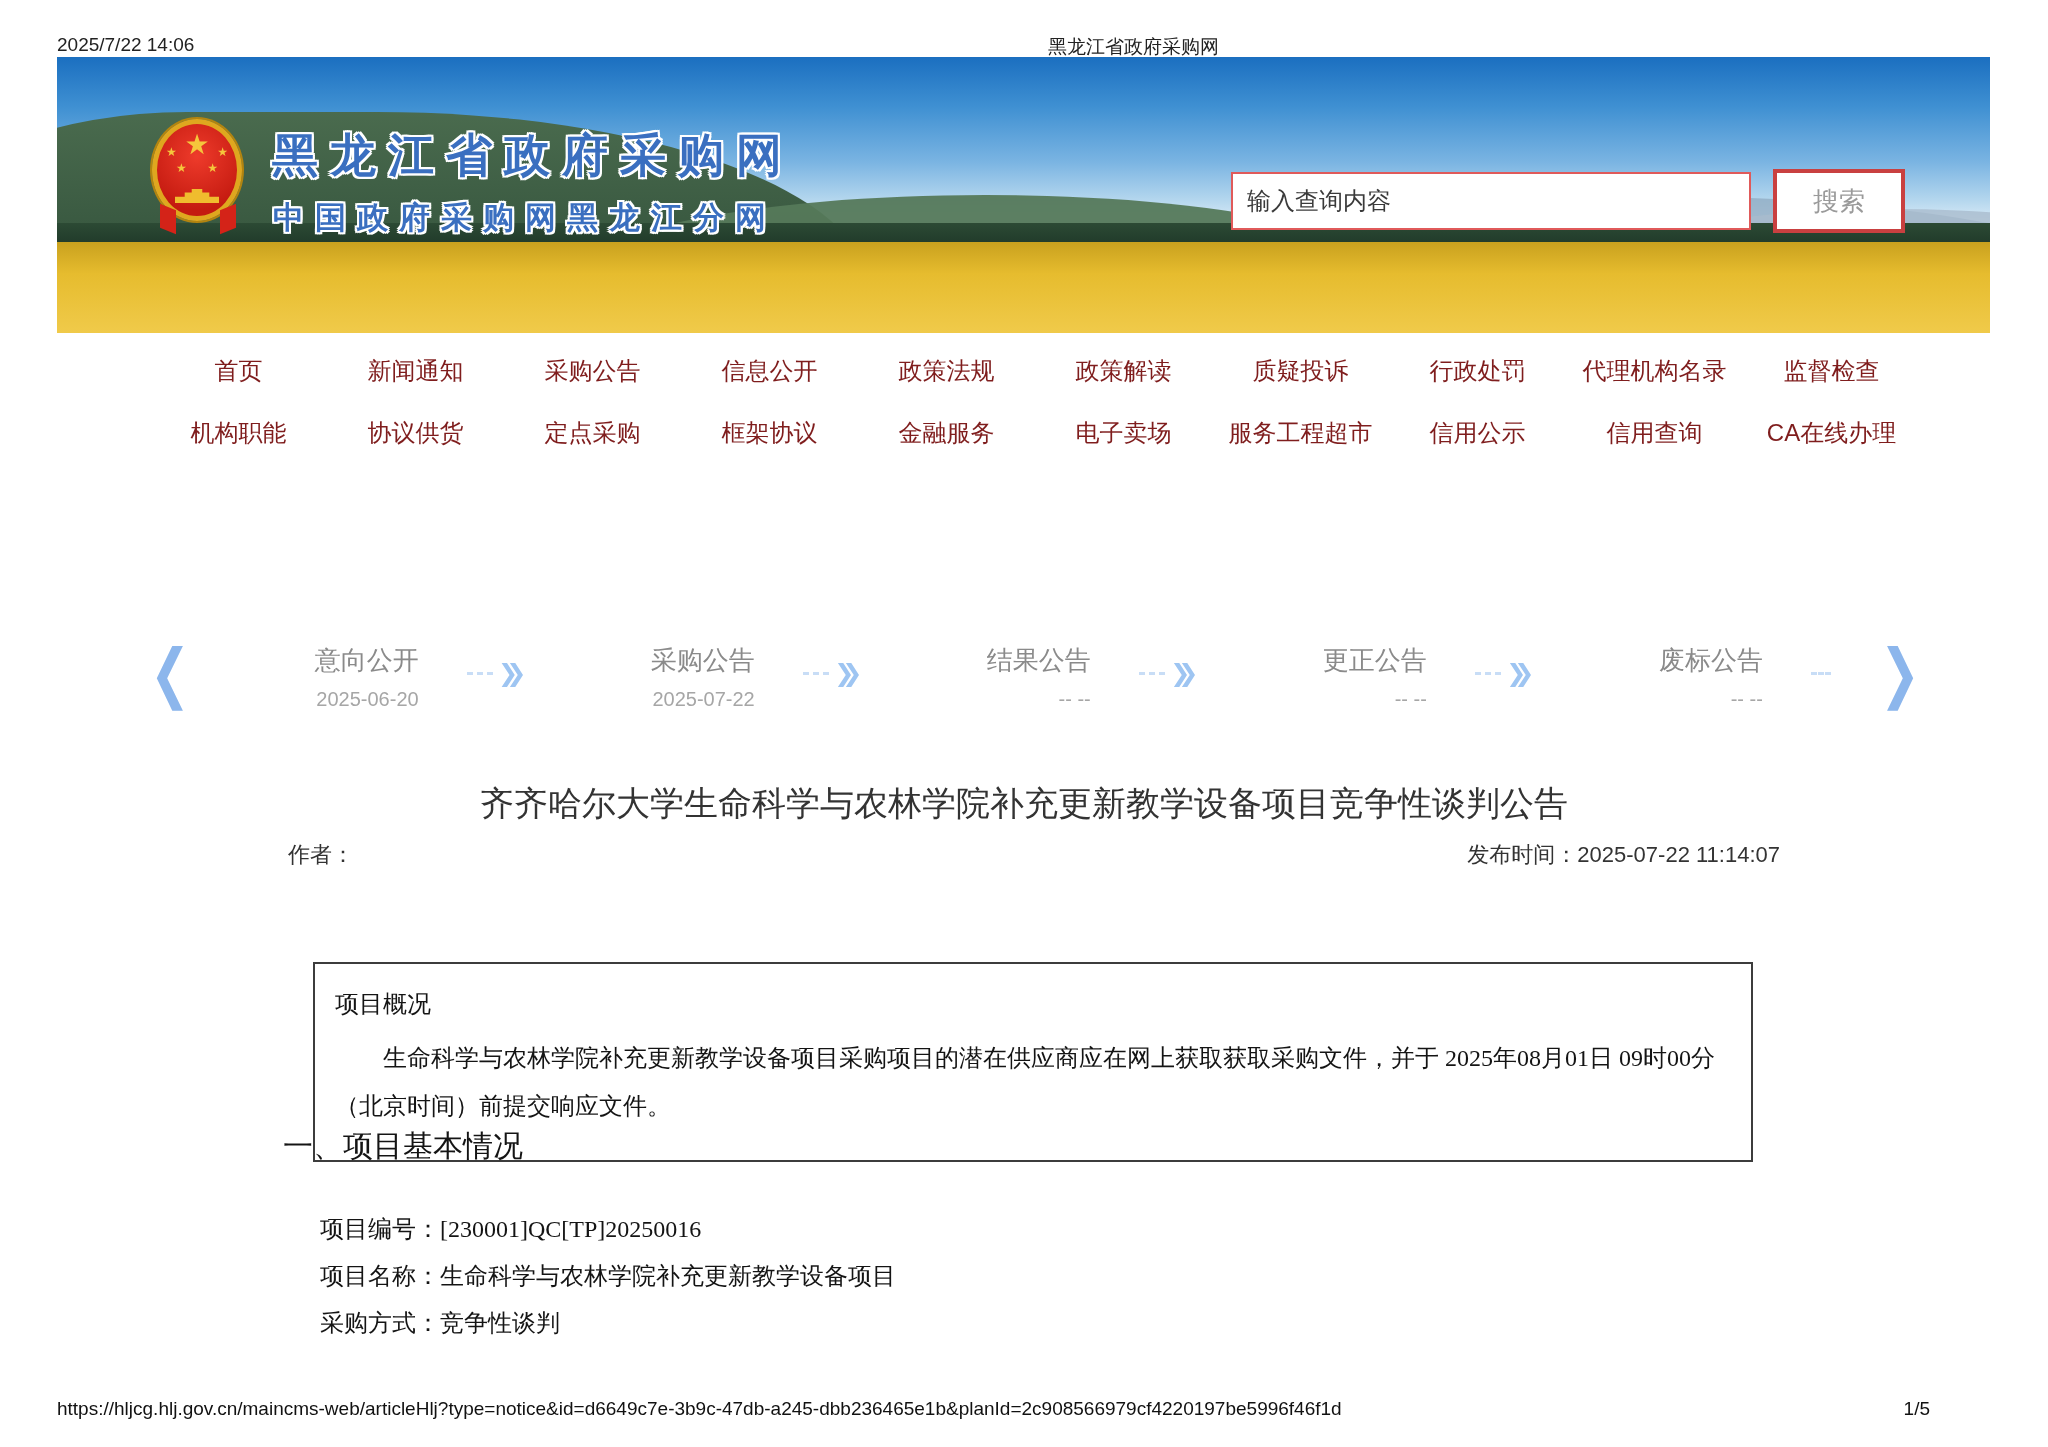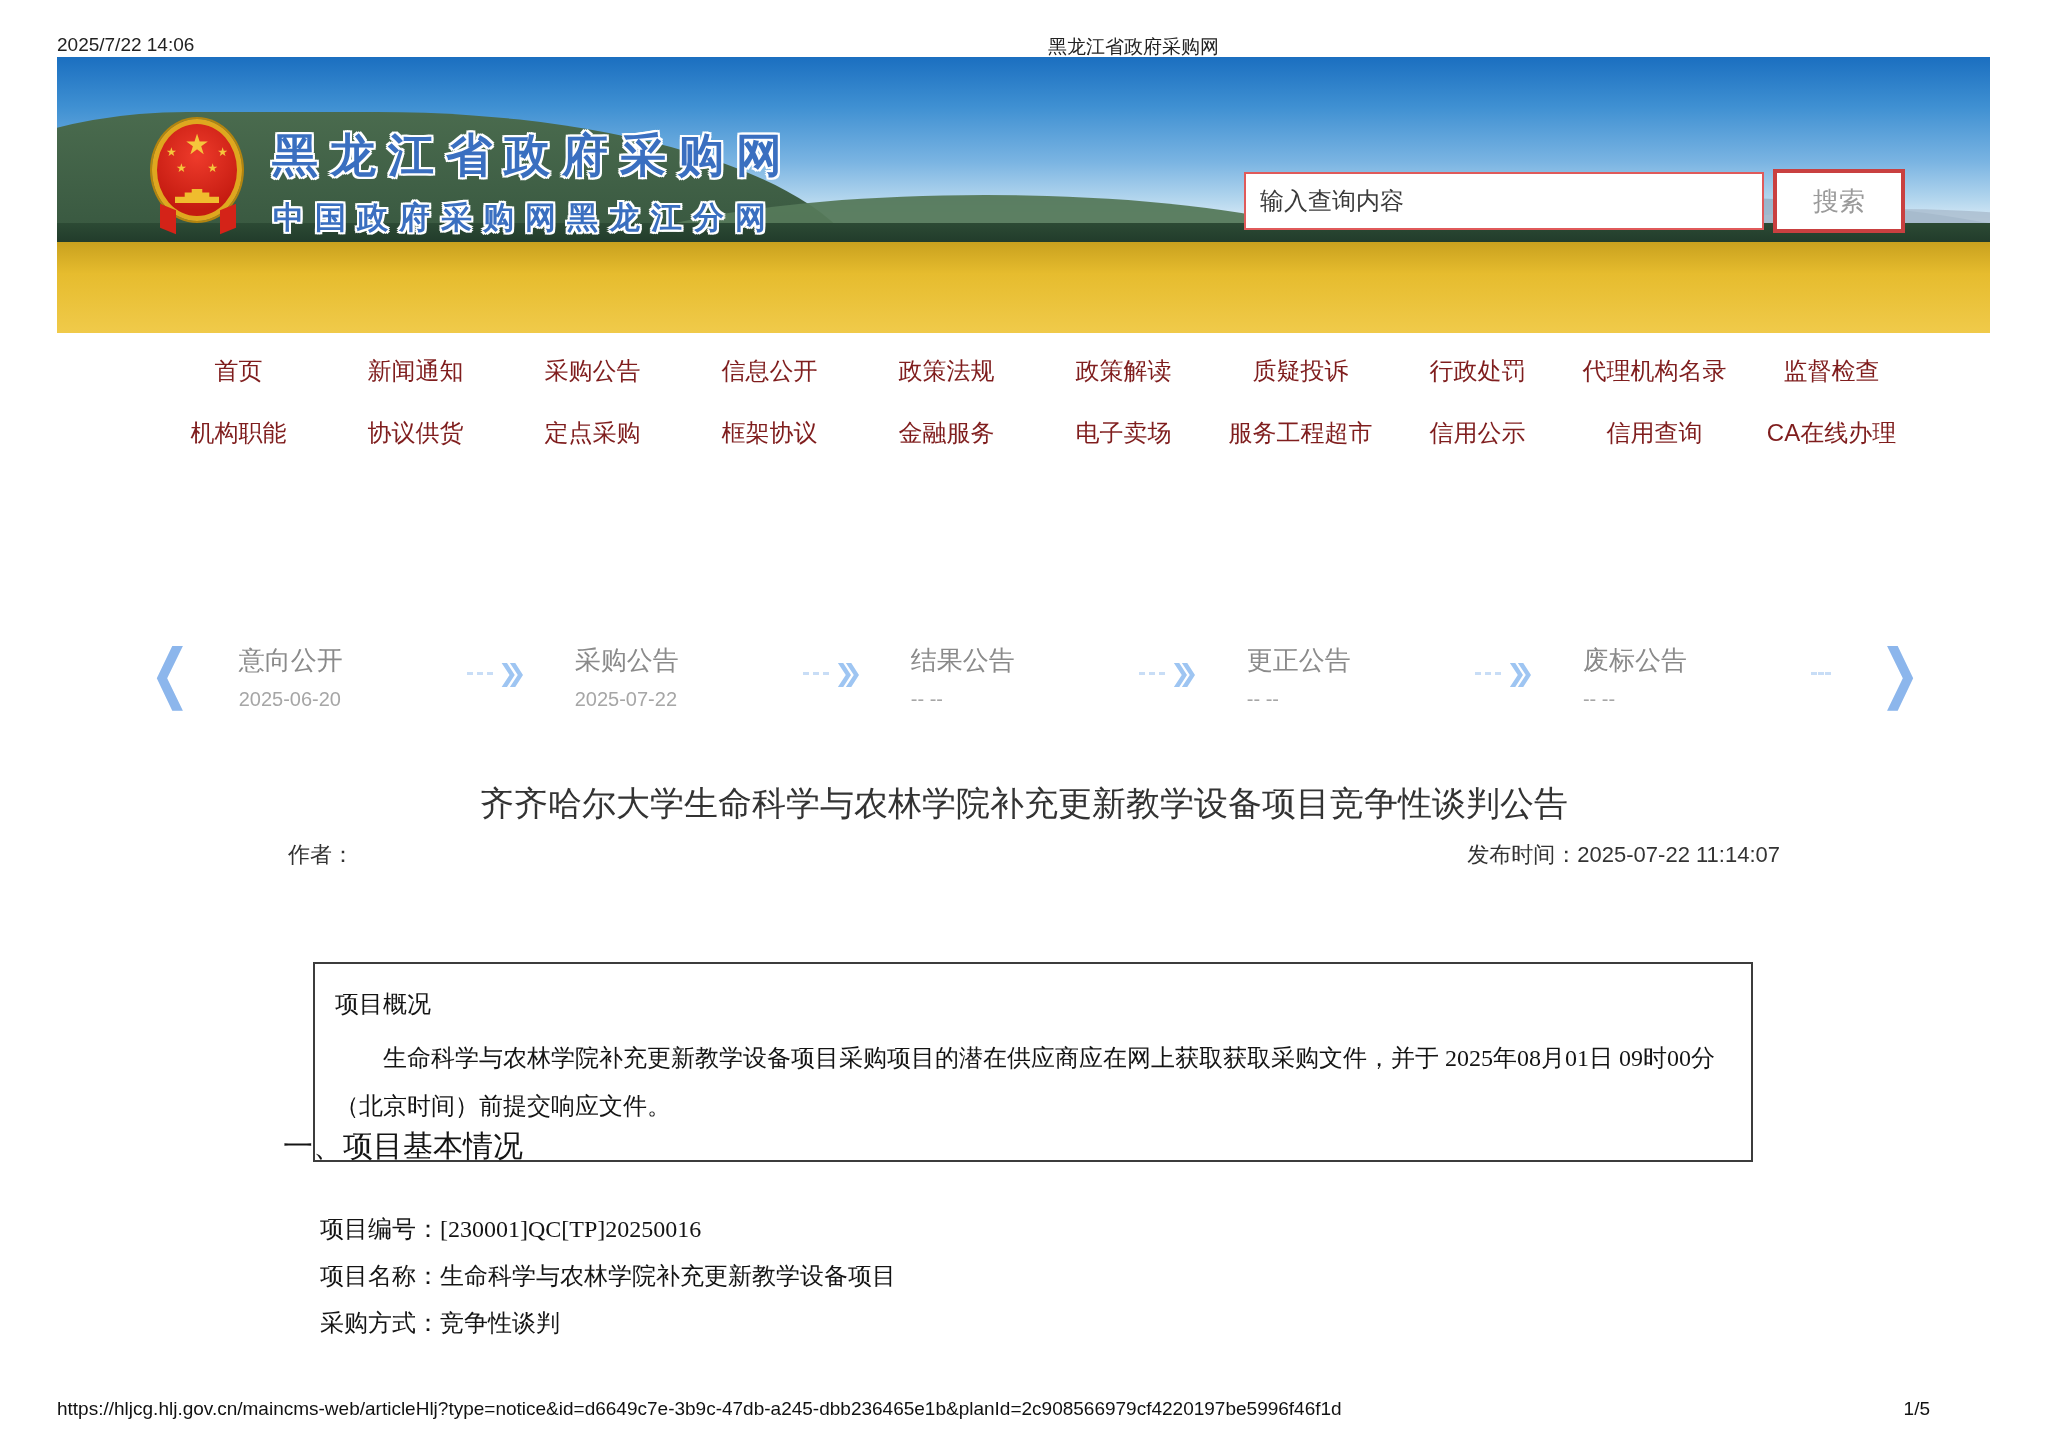--- a/index.html
+++ b/index.html
@@ -50,32 +50,32 @@
     text-shadow:-2px -2px 0 #fff,2px -2px 0 #fff,-2px 2px 0 #fff,2px 2px 0 #fff,0 -2px 0 #fff,0 2px 0 #fff,-2px 0 0 #fff,2px 0 0 #fff;}
   .site-name{left:215px;top:68px;font-size:46px;letter-spacing:12px;}
   .site-sub{left:216px;top:140px;font-size:31px;letter-spacing:11px;}
 
   
   .search{position:absolute;right:85px;top:112px;display:flex;align-items:center;}
   .search-input{width:520px;height:58px;border:2px solid #e05a5a;background:#fff;font-size:24px;color:#333;
     padding:16px 14px;outline:none;font-family:inherit;}
   .search-input::placeholder{color:#3a3a3a;opacity:1;}
   .search-btn{width:132px;height:64px;border:4px solid #c94040;background:#fff;color:#9a9a9a;
-    font-size:26px;margin-left:9px;cursor:pointer;font-family:inherit;}
+    font-size:26px;margin-left:22px;cursor:pointer;font-family:inherit;}
 
   
   .menu{position:absolute;top:340px;left:150px;width:1770px;}
   .menu-row{display:grid;grid-template-columns:repeat(10,1fr);height:62px;align-items:center;}
   .menu-item{text-align:center;font-size:24px;color:#7f1d1d;cursor:pointer;text-decoration:none;}
 
   
   .timeline{position:absolute;top:618px;left:150px;right:128px;height:110px;
     display:flex;align-items:center;justify-content:space-between;}
   .tl-edge{font-size:48px;color:#8cb6ec;transform:scaleY(1.35);cursor:pointer;line-height:1;}
-  .tl-stage{width:180px;text-align:left;cursor:pointer;margin-top:8px;}
+  .tl-stage{width:180px;text-align:right;cursor:pointer;margin-top:8px;}
   .tl-label{font-size:26px;color:#8a8a8a;}
   .tl-date{font-size:20px;color:#a6a6a6;margin-top:10px;}
   .tl-arrow{display:inline-flex;align-items:center;}
   .tl-arrow .dash{width:26px;height:0;border-top:3px dashed #c8ddf6;margin-right:5px;}
   .tl-arrow .dash.short{width:20px;margin-right:0;}
   .tl-arrow .chv{font-size:24px;color:#9ec5f2;letter-spacing:-12px;padding-right:12px;font-weight:bold;font-style:normal;}
   .tl-arrow i{font-style:normal;}
 
   
   .art-title{position:absolute;top:758px;left:0;width:100%;text-align:center;

